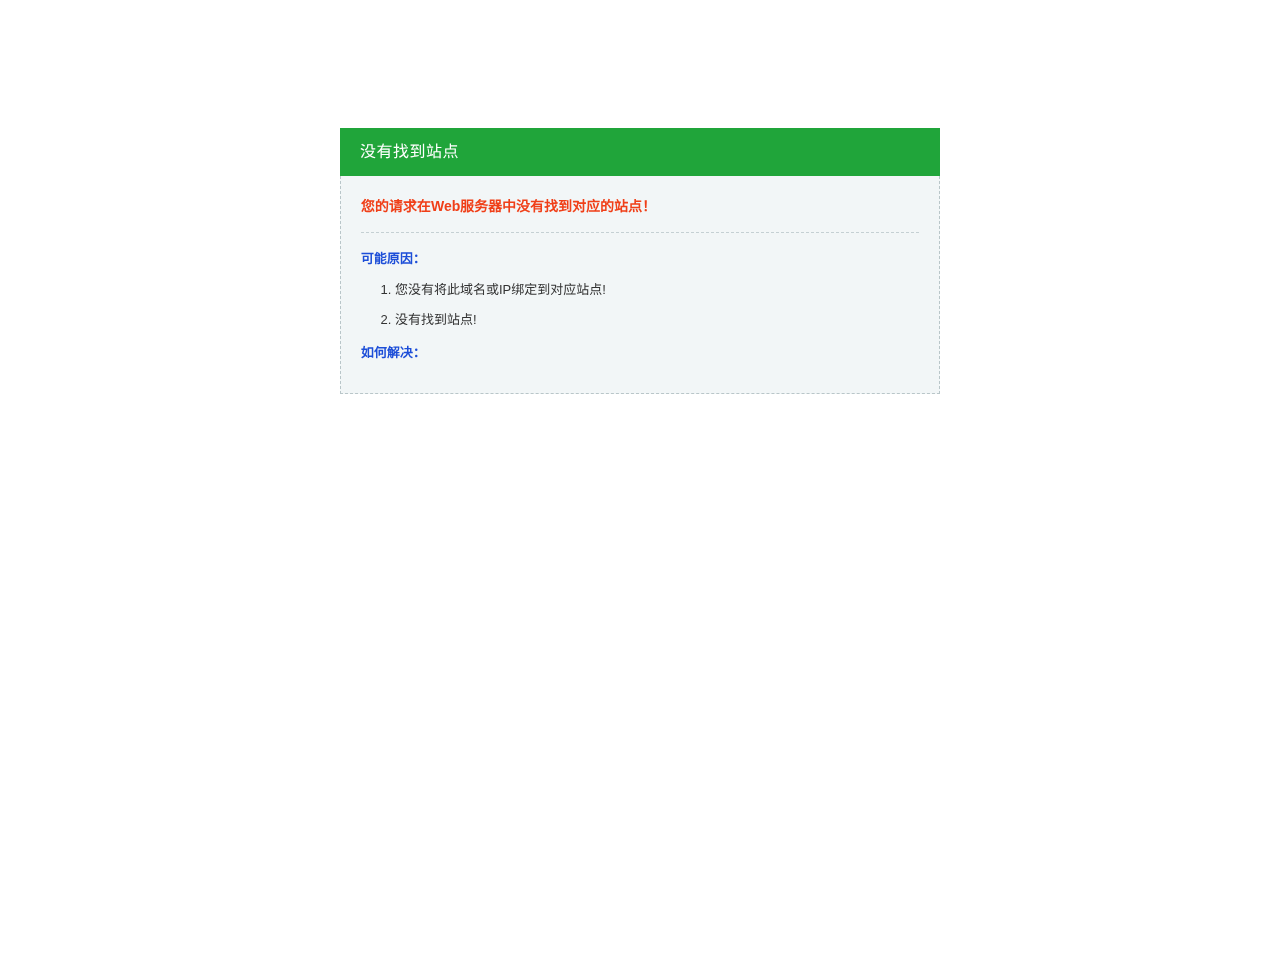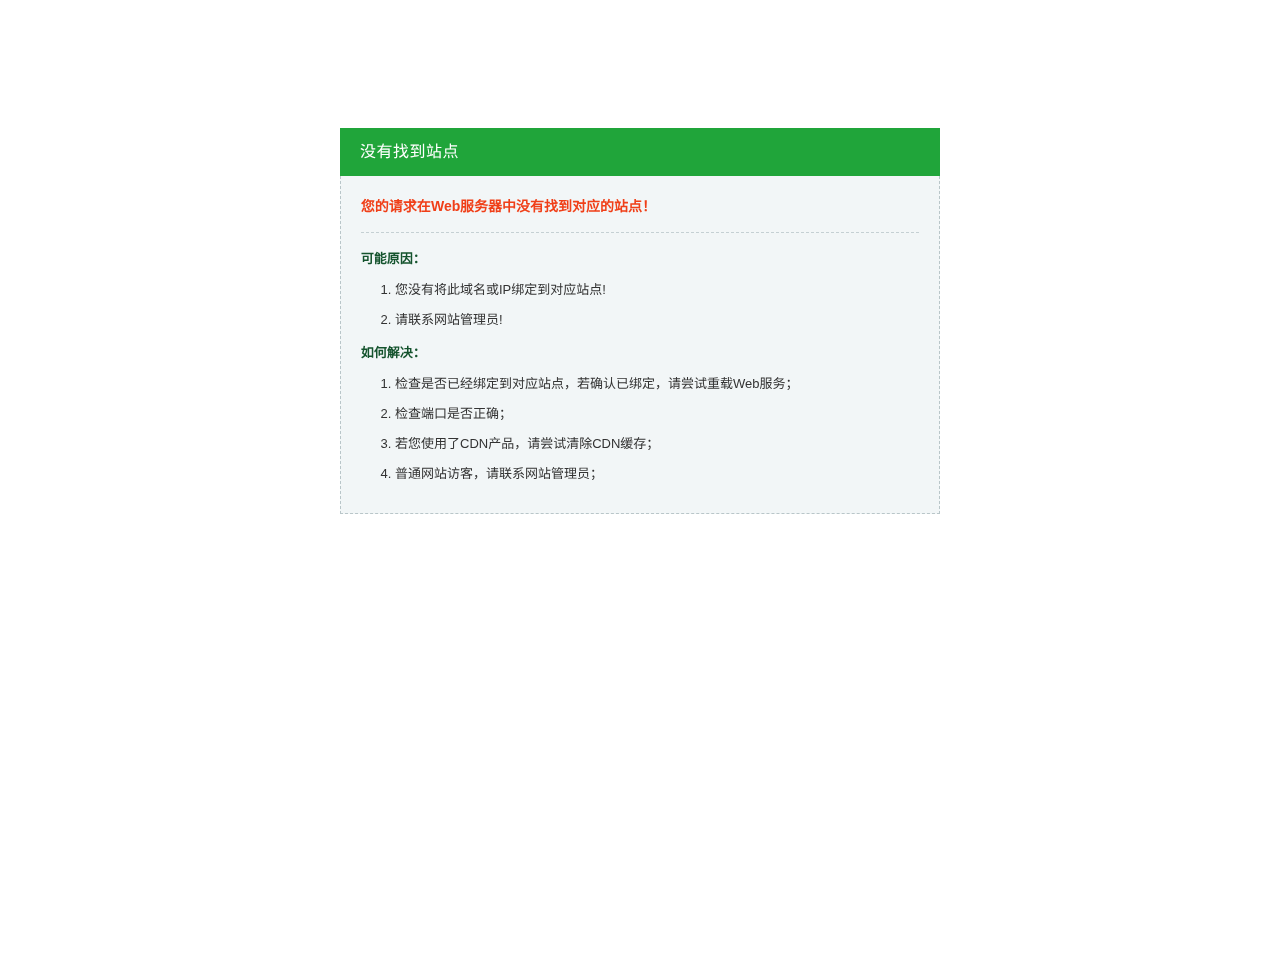--- a/index.html
+++ b/index.html
@@ -58,21 +58,21 @@
   .divider {
     border: none;
     border-top: 1px dashed #c5d0d3;
     margin: 14px 0 16px 0;
     height: 0;
   }
 
   .section-title {
     font-size: 13px;
     font-weight: bold;
-    color: #14532d;
+    color: #1d4ed8;
     line-height: 20px;
     margin: 0 0 6px 0;
   }
 
   .section-title.second {
     margin-top: 8px;
   }
 
   ol.reason-list {
     margin: 0 0 0 0;
@@ -107,29 +107,23 @@
     <div class="panel-body">
 
       <p class="alert-title">您的请求在Web服务器中没有找到对应的站点！</p>
 
       <hr class="divider">
 
       <p class="section-title">可能原因：</p>
 
       <ol class="reason-list">
         <li>您没有将此域名或IP绑定到对应站点!</li>
-        <li>请联系网站管理员!</li>
+        <li>没有找到站点!</li>
       </ol>
 
       <p class="section-title second">如何解决：</p>
 
-      <ol class="reason-list">
-        <li>检查是否已经绑定到对应站点，若确认已绑定，请尝试重载Web服务；</li>
-        <li>检查端口是否正确；</li>
-        <li>若您使用了CDN产品，请尝试清除CDN缓存；</li>
-        <li>普通网站访客，请联系网站管理员；</li>
-      </ol>
 
       <div class="spacer-bottom"></div>
 
     </div>
   </div>
 </div>
 
 </body></html>

